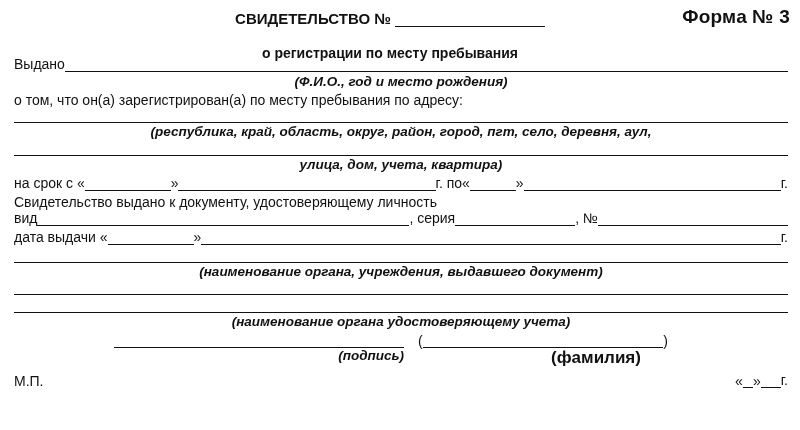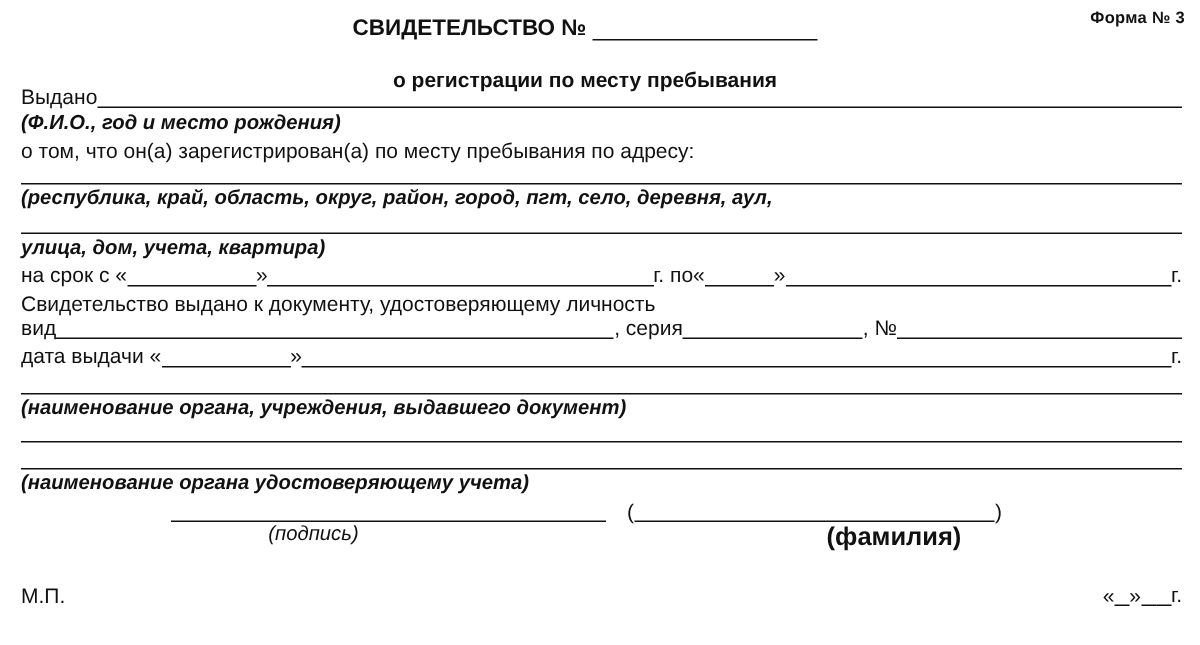--- a/index.html
+++ b/index.html
@@ -15,21 +15,21 @@
     position: relative;
     width: 800px;
     height: 430px;
     overflow: hidden;
     background: #ffffff;
   }
   .form-no {
     position: absolute;
     top: 6px;
     right: 10px;
-    font-size: 11px;
+    font-size: 19px;
     font-weight: bold;
     letter-spacing: 0.2px;
   }
   .title-block {
     position: absolute;
     top: 10px;
     left: 0;
     width: 780px;
     text-align: center;
   }
@@ -80,21 +80,21 @@
   .line.fixed-l { flex: 0 0 120px; }
   .line.fixed-xl { flex: 0 0 150px; }
   .line.fixed-xxl { flex: 0 0 190px; }
   .full-line {
     border-bottom: 1.2px solid #111;
     height: 14px;
     width: 100%;
     margin-bottom: 2px;
   }
   .caption {
-    text-align: left;
+    text-align: center;
     font-style: italic;
     font-size: 13.5px;
     font-weight: bold;
     margin: 0 0 3px 0;
   }
   .sign-row {
     display: flex;
     align-items: flex-end;
     margin-top: 4px;
   }
@@ -109,26 +109,26 @@
     flex: 0 0 250px;
     display: flex;
     align-items: flex-end;
   }
   .paren { font-size: 14px; }
   .sign-right .line { flex: 1 1 auto; }
   .caption-row {
     display: flex;
     margin-top: 1px;
   }
-  .cap-a { flex: 0 0 390px; text-align: center; font-style: italic; font-weight: normal; font-size: 13.5px; }
+  .cap-a { flex: 0 0 390px; text-align: right; font-style: italic; font-weight: bold; font-size: 13.5px; }
   .cap-b { flex: 1 1 auto; text-align: center; font-weight: bold; font-size: 17px; }
   .final-row {
     display: flex;
     align-items: flex-end;
-    margin-top: 22px;
+    margin-top: 6px;
   }
   .final-row .mp-label { flex: 0 0 400px; font-size: 14px; }
   .final-row .date-tail { flex: 1 1 auto; display: flex; align-items: flex-end; justify-content: flex-end; white-space: nowrap; }
   .date-tail .line { flex: 0 0 auto; }
   .quote { font-size: 14px; }
 </style>
 </head>
 <body>
 
 <div id="page">

